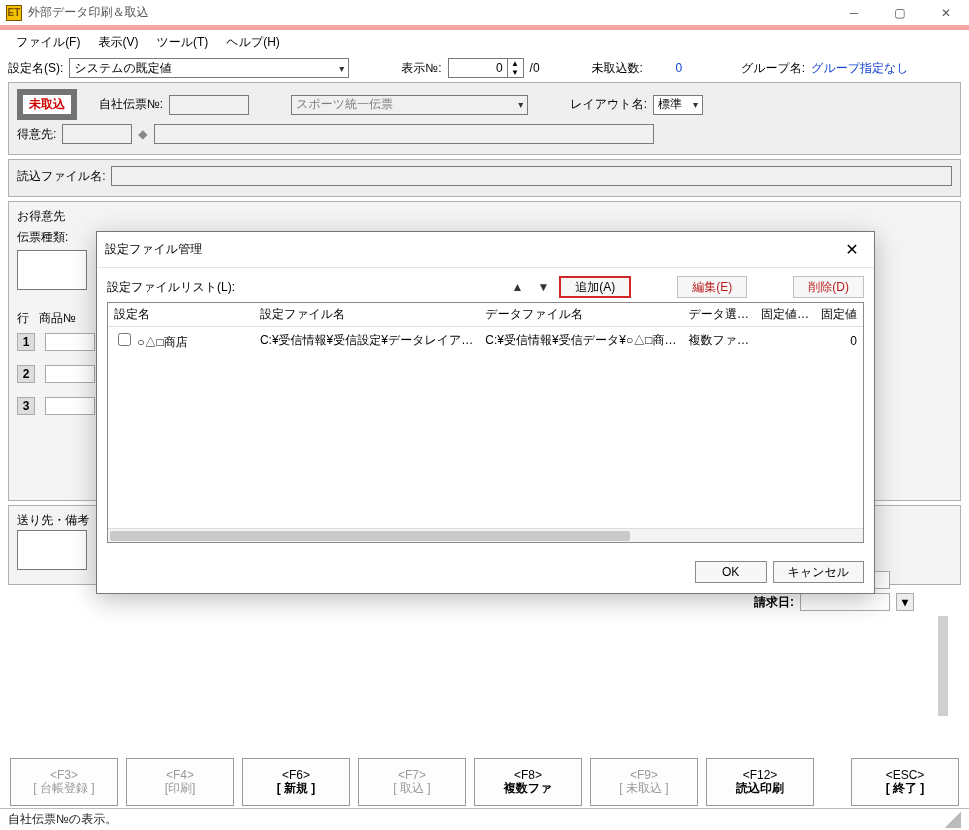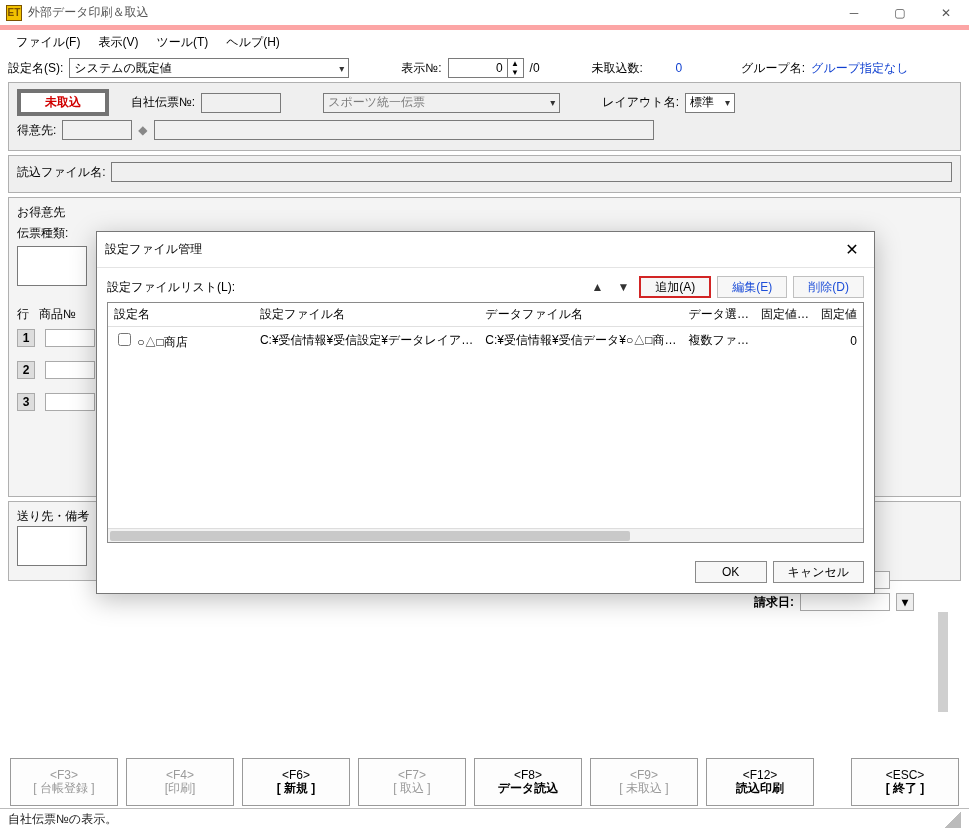--- a/index.html
+++ b/index.html
@@ -18,21 +18,21 @@
   
   .content { padding: 4px 8px 4px 8px; }
   .row { display:flex; align-items:center; gap:6px; margin-bottom:4px;}
   .label { color:#000; }
   .combo, .inp { height:20px; border:1px solid #7a7a7a; background:#fff; padding:0 4px; display:flex;align-items:center; }
   .combo { justify-content:space-between;}
   .chev { font-size:10px; color:#333; margin-left:4px;}
   .ro { background:#f0f0f0; color:#7a7a7a;}
   .groupbox { border:1px solid #b0b0b0; padding:6px 8px; margin-bottom:4px; background:#efefef;}
   .groupbox.light{background:#f4f4f4;}
-  .badge-red{ border:4px solid #737373; color:#d00000; font-weight:bold; padding:1px 24px; background:#fff;}
+  .badge-red{ border:6px solid #737373; color:#d00000; font-weight:bold; padding:1px 6px; background:#fff;}
   .rhdr{display:flex;gap:10px;align-items:center;margin-bottom:2px;}
   .rnum{ width:18px; height:18px; background:#ddd; border:1px solid #aaa; display:flex;align-items:center;justify-content:center;font-weight:bold;}
   .rline{display:flex;align-items:center;gap:10px;margin:6px 0 14px 0;}
   .rcell{height:18px;background:#fff;border:1px solid #aaa; width:50px;}
 
   
   .fkeys{ display:flex; gap:8px; padding: 6px 10px 2px 10px;}
   .fbtn{ flex:0 0 108px; height:48px; border:1px solid #9a9a9a; background:#fdfdfd; display:flex;flex-direction:column;align-items:center;justify-content:center; line-height:1.1;}
   .fbtn.disabled{ color:#9a9a9a;}
   .fbtn.bold span:last-child{font-weight:bold;}
@@ -40,21 +40,21 @@
   .statusbar::after{content:""; margin-left:auto; width:16px;height:16px; background:linear-gradient(135deg, transparent 50%, #bbb 50%);}
 
   
   .modal{ position:absolute; left:96px; top:231px; width:779px; height:363px; background:#fff; border:1px solid #777; box-shadow:0 6px 24px rgba(0,0,0,.25); display:flex; flex-direction:column;}
   .modal .mtitle{height:36px;display:flex;align-items:center;padding:0 8px;border-bottom:1px solid #e4e4e4;}
   .modal .mtitle .x{ margin-left:auto; width:28px;height:28px;display:flex;align-items:center;justify-content:center;font-size:16px;}
   .mbody{ padding:8px 10px; flex:1; display:flex; flex-direction:column;}
   .mtoolbar{display:flex;align-items:center;gap:6px;margin-bottom:4px;}
   .mtoolbar .grow{flex:1;}
   .mbtn{height:22px;padding:0 14px;border:1px solid #8a8a8a;background:#f7f7f7;display:flex;align-items:center;}
-  .mbtn.disabled{color:#1d4ed8;border-color:#c0c0c0;}
+  .mbtn.disabled{color:#b91c1c;border-color:#c0c0c0;margin-left:40px;}
   .mbtn.hl{border:2.5px solid #d22525;}
   .arrow{width:20px;height:18px;display:flex;align-items:center;justify-content:center;color:#333;}
   .mlist{flex:1;border:1px solid #8a8a8a; background:#fff; overflow:hidden; position:relative;}
   .mlist table{width:100%; border-collapse:collapse;}
   .mlist th, .mlist td{ text-align:left; padding:3px 6px; white-space:nowrap; overflow:hidden; text-overflow:ellipsis;}
   .mlist th{ font-weight:normal; border-bottom:1px solid #e0e0e0;}
   .mlist .hscroll{position:absolute;left:0;right:0;bottom:0;height:14px;border-top:1px solid #ddd; background:#f3f3f3;}
   .mlist .hscroll .thumb{position:absolute;left:2px;top:2px;height:10px;width:520px;background:#c9c9c9;border-radius:2px;}
   .mfoot{display:flex;justify-content:flex-end;gap:6px;padding:10px;}
   .mfoot .mbtn{min-width:72px;justify-content:center;}
@@ -213,21 +213,21 @@
     <div class="fbtn bold">
         <span>&lt;F6&gt;</span>
         <span>[ 新規 ]</span>
       </div>
     <div class="fbtn disabled">
         <span>&lt;F7&gt;</span>
         <span>[ 取込 ]</span>
       </div>
     <div class="fbtn bold">
         <span>&lt;F8&gt;</span>
-        <span>データ読込</span>
+        <span>複数ファ</span>
       </div>
     <div class="fbtn disabled">
         <span>&lt;F9&gt;</span>
         <span>[ 未取込 ]</span>
       </div>
     <div class="fbtn bold">
         <span>&lt;F12&gt;</span>
         <span>読込印刷</span>
       </div>
     <div style="flex:1"></div>

